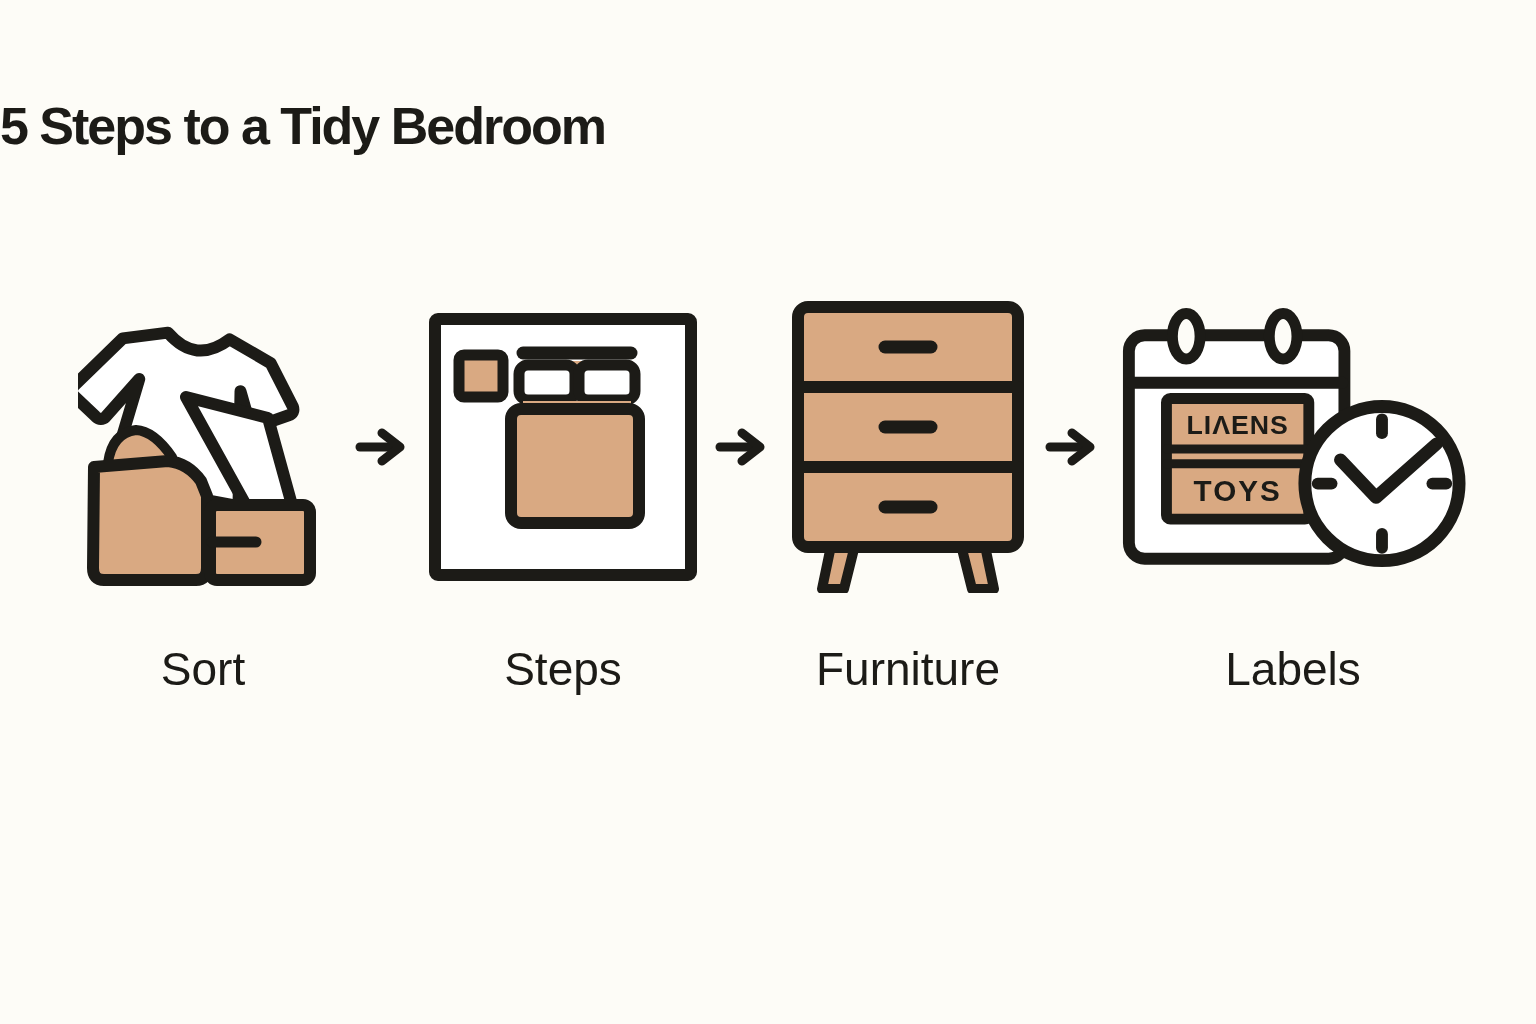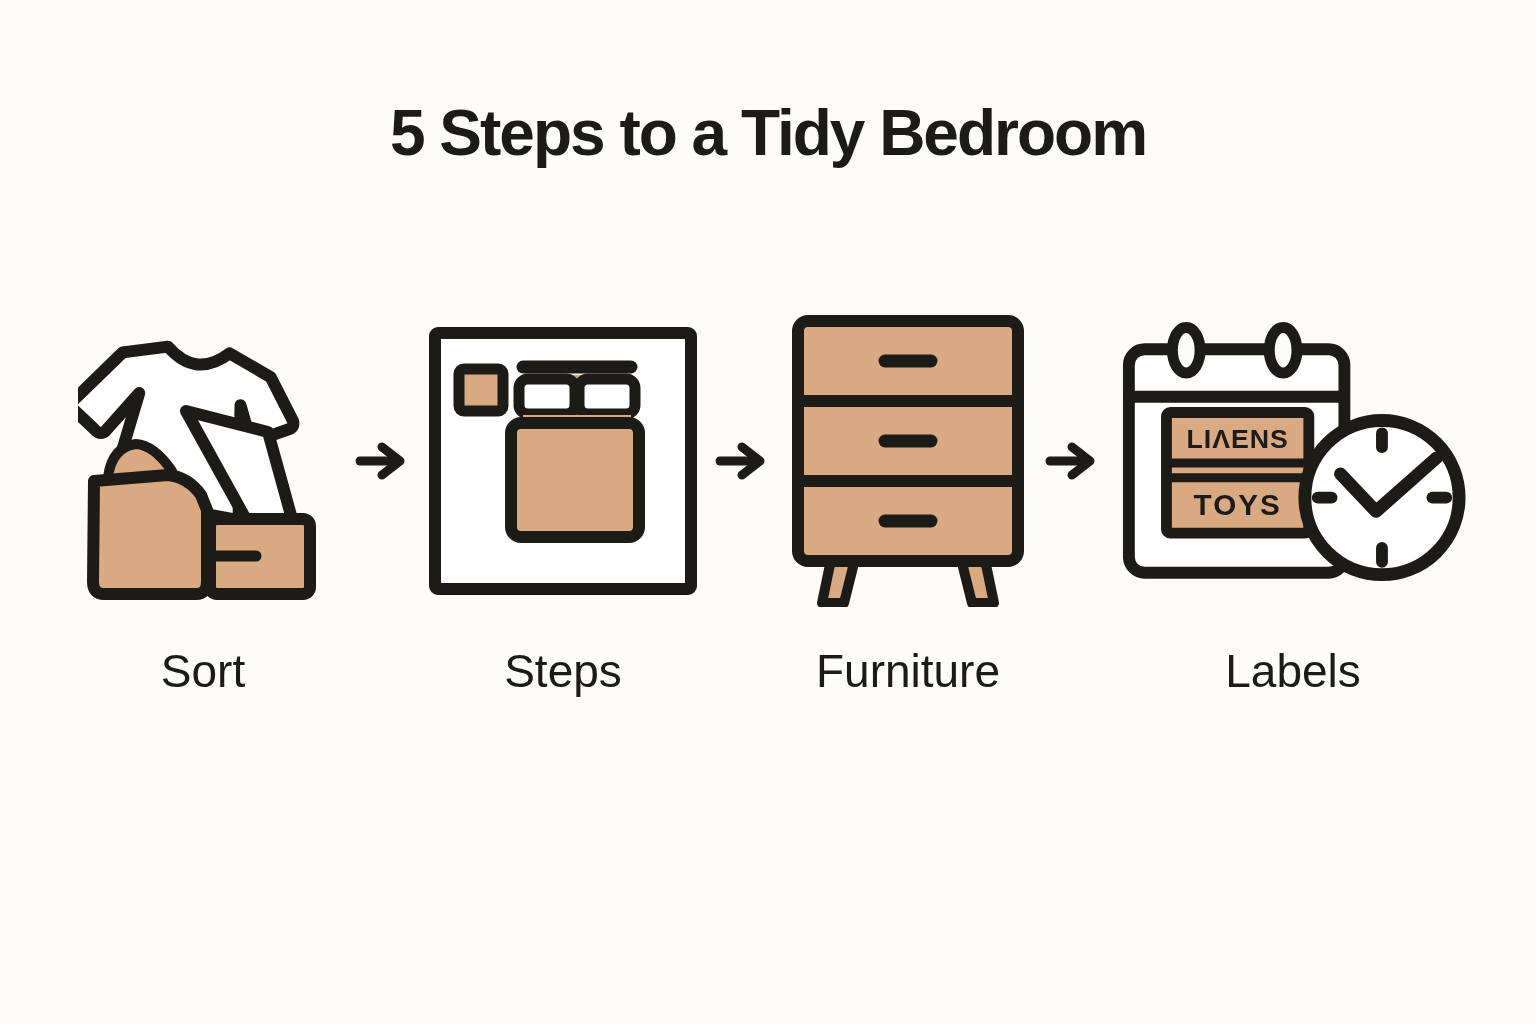--- a/index.html
+++ b/index.html
@@ -5,39 +5,39 @@
   * { margin: 0; padding: 0; box-sizing: border-box; }
   html, body { width: 1536px; height: 1024px; overflow: hidden; }
   body {
     background: var(--bg, #FDFCF7);
     font-family: "Liberation Sans", sans-serif;
     color: var(--ink, #1C1B17);
   }
   .canvas { position: relative; width: 1536px; height: 1024px; }
   .title {
     margin-top: 96px;
-    text-align: center;
-    font-size: 64px;
+    text-align: left;
+    font-size: 52px;
     font-weight: 700;
     letter-spacing: -2px;
     color: var(--ink, #1C1B17);
   }
   .steps {
     display: grid;
     grid-template-columns: 270px 90px 270px 90px 240px 90px 350px;
     align-items: center;
     width: 1400px;
     margin: 140px auto 0;
   }
   .r1 { grid-row: 1; }
   .r2 { grid-row: 2; }
   .cell { display: flex; justify-content: center; align-items: center; }
   .icon-cell { height: 302px; }
   .step-label {
-    margin-top: 32px;
+    margin-top: 44px;
     text-align: center;
     font-size: 46px;
     font-weight: 400;
     letter-spacing: 0px;
     color: var(--ink, #1C1B17);
   }
   svg { display: block; }
   .ic path, .ic rect, .ic line, .ic ellipse, .ic circle, .ic polyline {
     stroke-linejoin: round;
     stroke-linecap: round;

